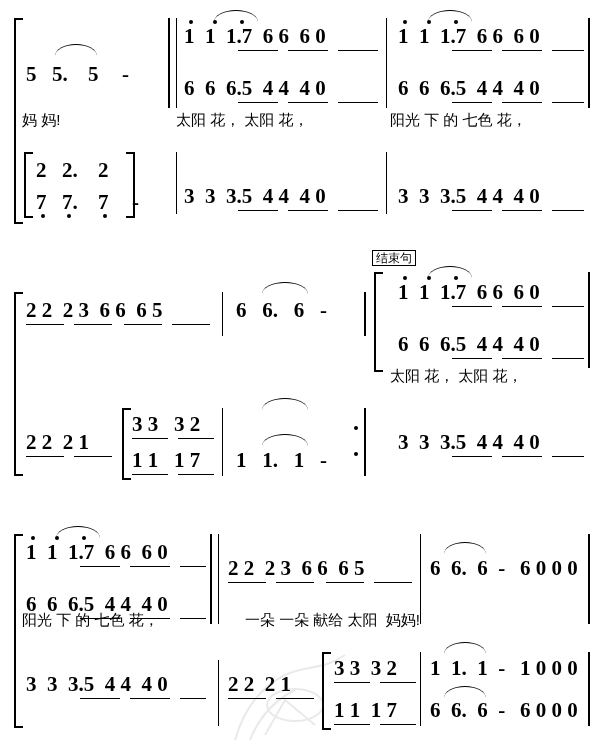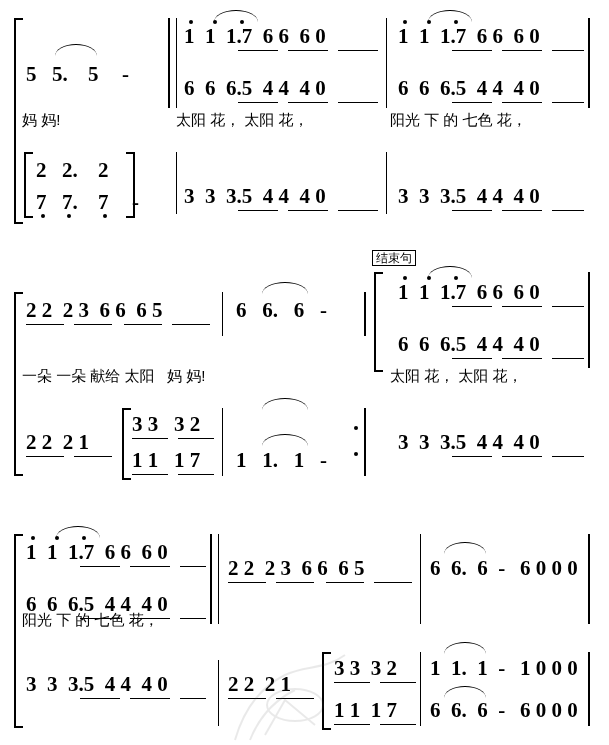--- a/index.html
+++ b/index.html
@@ -134,21 +134,20 @@
   <div class="u1" style="left:452px;top:306px;width:40px;"></div>
   <div class="u1" style="left:502px;top:306px;width:40px;"></div>
   <div class="u1" style="left:552px;top:306px;width:32px;"></div>
 
   <div class="nb" style="left:398px;top:334px;">6  6  6.5  4 4  4 0</div>
   <div class="u1" style="left:452px;top:358px;width:40px;"></div>
   <div class="u1" style="left:502px;top:358px;width:40px;"></div>
   <div class="u1" style="left:552px;top:358px;width:32px;"></div>
   <div class="barT" style="left:588px;top:272px;height:96px;"></div>
 
-  <div class="lyr" style="left:22px;top:368px;">一朵 一朵 献给 太阳   妈 妈!</div>
   <div class="lyr" style="left:390px;top:368px;">太阳 花， 太阳 花，</div>
 
   <div class="nb" style="left:26px;top:432px;">2 2  2 1</div>
   <div class="u1" style="left:26px;top:456px;width:38px;"></div>
   <div class="u1" style="left:74px;top:456px;width:38px;"></div>
 
   <div class="brk" style="left:122px;top:408px;height:68px;"></div>
   <div class="nb" style="left:132px;top:414px;">3 3   3 2</div>
   <div class="u1" style="left:132px;top:438px;width:36px;"></div>
   <div class="u1" style="left:178px;top:438px;width:36px;"></div>
@@ -194,20 +193,21 @@
   <div class="u1" style="left:326px;top:582px;width:38px;"></div>
   <div class="u1" style="left:374px;top:582px;width:38px;"></div>
 
   <div class="bar" style="left:420px;top:534px;height:90px;"></div>
   <div class="nb" style="left:430px;top:558px;">6  6.  6  -</div>
   <div class="slur" style="left:444px;top:542px;width:42px;"></div>
   <div class="nb" style="left:520px;top:558px;">6 0 0 0</div>
   <div class="barT" style="left:588px;top:534px;height:90px;"></div>
 
   <div class="lyr" style="left:22px;top:612px;">阳光 下 的 七色 花，</div>
+  <div class="lyr" style="left:245px;top:612px;">一朵 一朵 献给 太阳  妈妈!</div>
 
   <div class="nb" style="left:26px;top:674px;">3  3  3.5  4 4  4 0</div>
   <div class="u1" style="left:80px;top:698px;width:40px;"></div>
   <div class="u1" style="left:130px;top:698px;width:40px;"></div>
   <div class="u1" style="left:180px;top:698px;width:26px;"></div>
 
   <div class="bar" style="left:218px;top:660px;height:66px;"></div>
   <div class="nb" style="left:228px;top:674px;">2 2  2 1</div>
   <div class="u1" style="left:228px;top:698px;width:38px;"></div>
   <div class="u1" style="left:276px;top:698px;width:38px;"></div>

